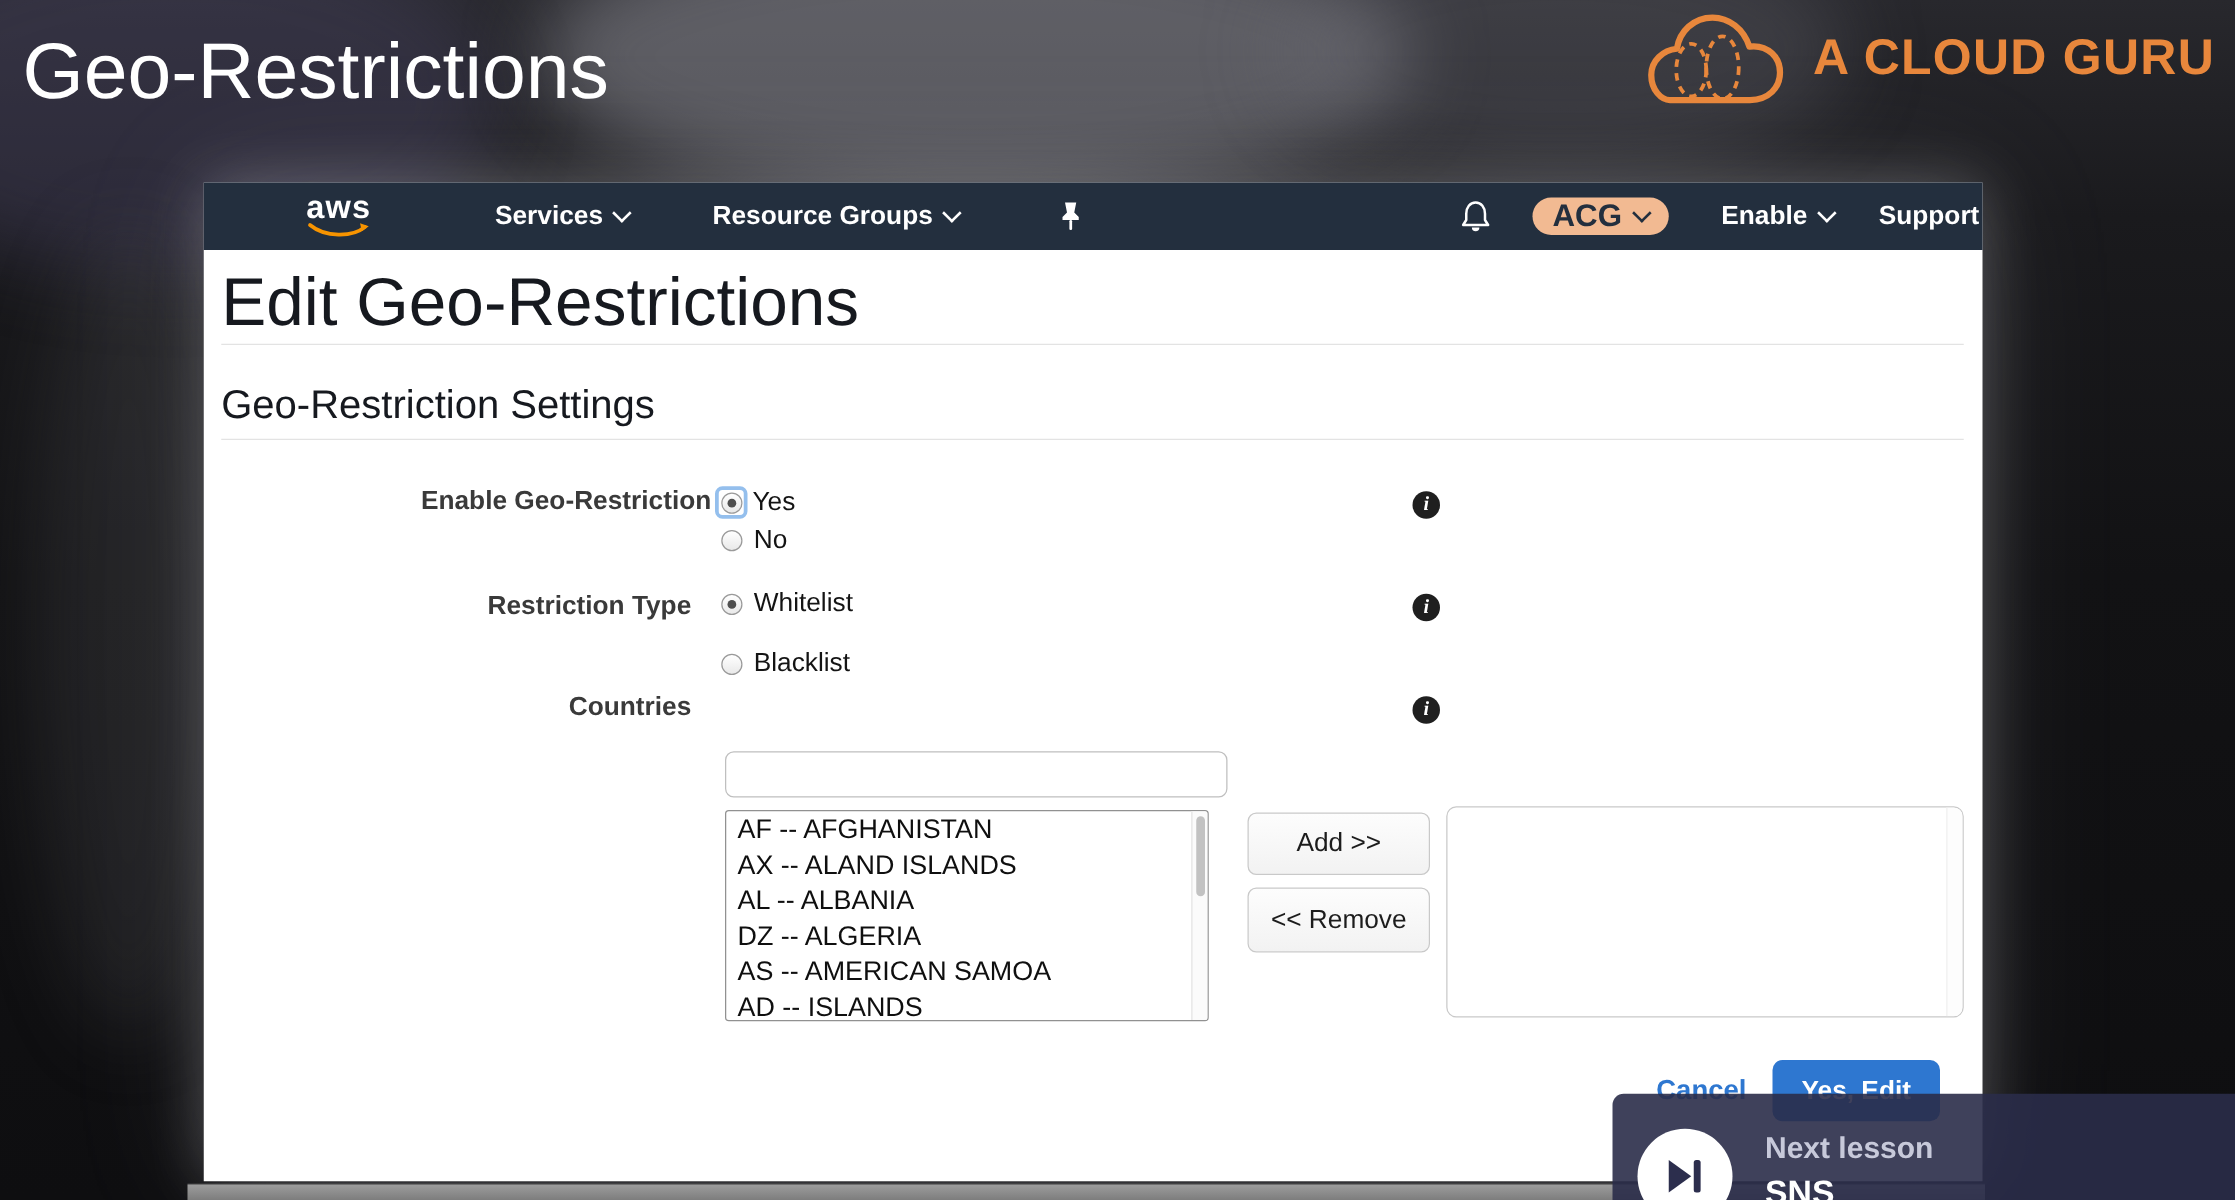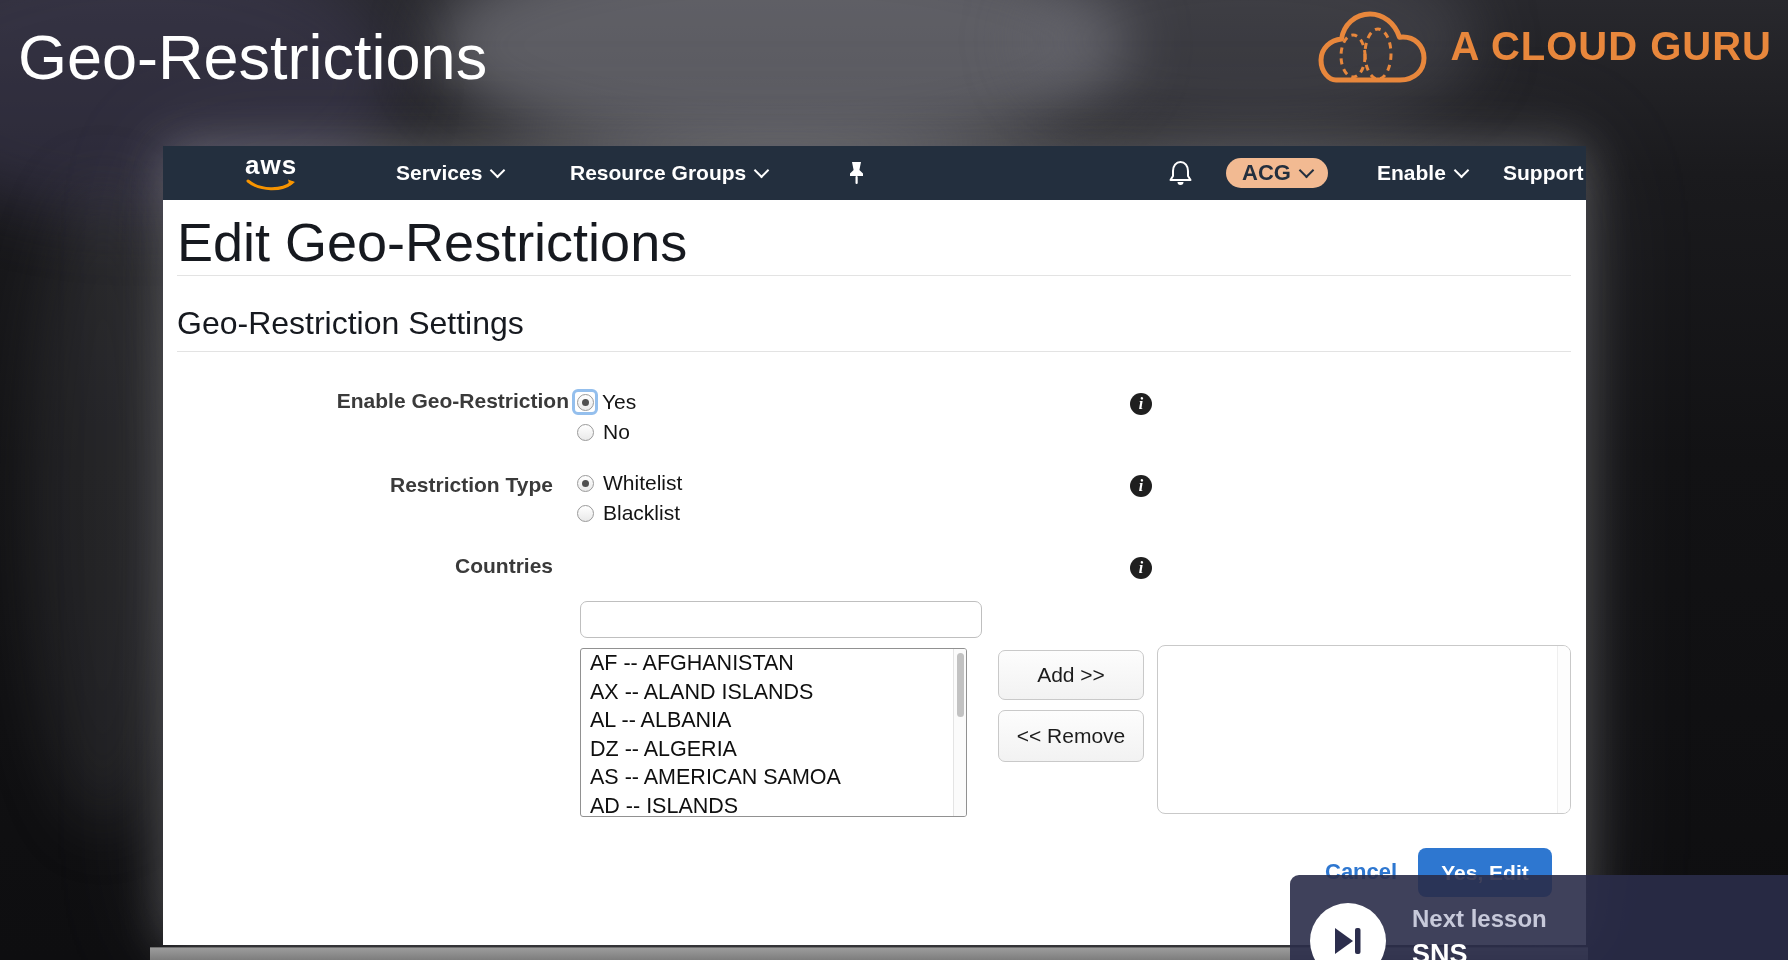--- a/index.html
+++ b/index.html
@@ -26,21 +26,21 @@
 
   
   .navbar { position:absolute; left:0; top:0; width:100%; height:54px; background:#232F3E; }
   .nav-item { position:absolute; top:50%; transform:translateY(-50%); display:flex; align-items:center; gap:10px;
     color:#fff; font-size:21px; font-weight:700; white-space:nowrap; cursor:default; }
   .chev { width:9px; height:9px; border-right:2.5px solid currentColor; border-bottom:2.5px solid currentColor;
     transform:rotate(45deg); margin-top:-5px; }
   .aws-logo { position:absolute; left:82px; top:6px; text-align:center; }
   .aws-logo .aws-text { color:#fff; font-size:26px; font-weight:700; line-height:26px; letter-spacing:1px; }
   .pill { position:absolute; left:1063px; top:12px; height:30px; border-radius:15px; background:#F2BA92;
-    color:#232F3E; display:flex; align-items:center; gap:10px; padding:0 16px; font-size:22px; font-weight:700; }
+    color:#232F3E; display:flex; align-items:center; gap:10px; padding:0 16px; font-size:25px; font-weight:700; }
   .pill .chev { border-color:#232F3E; }
 
   
   .page-title { position:absolute; left:14px; top:75px; font-size:54px; line-height:42px; font-weight:400; color:#16191F; }
   .divider { position:absolute; left:14px; right:15px; border-top:1px solid #e3e3e3; }
   .divider-1 { top:129px; } .divider-2 { top:205px; }
   .section-title { position:absolute; left:14px; top:161px; font-size:32px; line-height:32px; font-weight:400; color:#16191F; }
 
   .flabel { position:absolute; left:0; width:390px; text-align:right; font-size:21px; font-weight:700; color:#3a3a3a; }
   .flabel-enable { top:243px;padding-left:16px; } .flabel-type { top:327px; } .flabel-countries { top:408px; }
@@ -48,21 +48,21 @@
   .radio-row { position:absolute; height:26px; display:flex; align-items:center; gap:9px;
     font-size:21px; color:#141414; }
   .radio { width:17px; height:17px; box-sizing:border-box; border-radius:50%; border:1.5px solid #9a9a9a;
     background:linear-gradient(#fff,#e9e9e9); display:flex; align-items:center; justify-content:center; flex:none; }
   .radio.checked::after { content:''; width:7px; height:7px; border-radius:50%; background:#4f4f4f; }
   .focus-ring { width:26px; height:26px; box-sizing:border-box; border:3px solid #94bfed; border-radius:6px;
     background:#fff; display:flex; align-items:center; justify-content:center; flex:none; }
   .row-yes { left:409px; top:243px; gap:4px; }
   .row-no { left:414px; top:273px; }
   .row-whitelist { left:414px; top:324px; }
-  .row-blacklist { left:414px; top:354px; }
+  .row-blacklist { left:414px; top:372px; }
 
   .info { position:absolute; left:967px; width:22px; height:22px; border-radius:50%; background:#1f1f1f;
     color:#fff; text-align:center; line-height:22px; font-family:"Liberation Serif", serif;
     font-style:italic; font-weight:700; font-size:16px; }
   .info-1 { top:247px; } .info-2 { top:329px; } .info-3 { top:411px; }
 
   .country-search { position:absolute; left:417px; top:455px; width:402px; height:37px; box-sizing:border-box;
     border:1px solid #bfbfbf; border-radius:7px; font-size:20px; padding:0 10px;
     font-family:"Liberation Sans", sans-serif; outline:none; }
 

